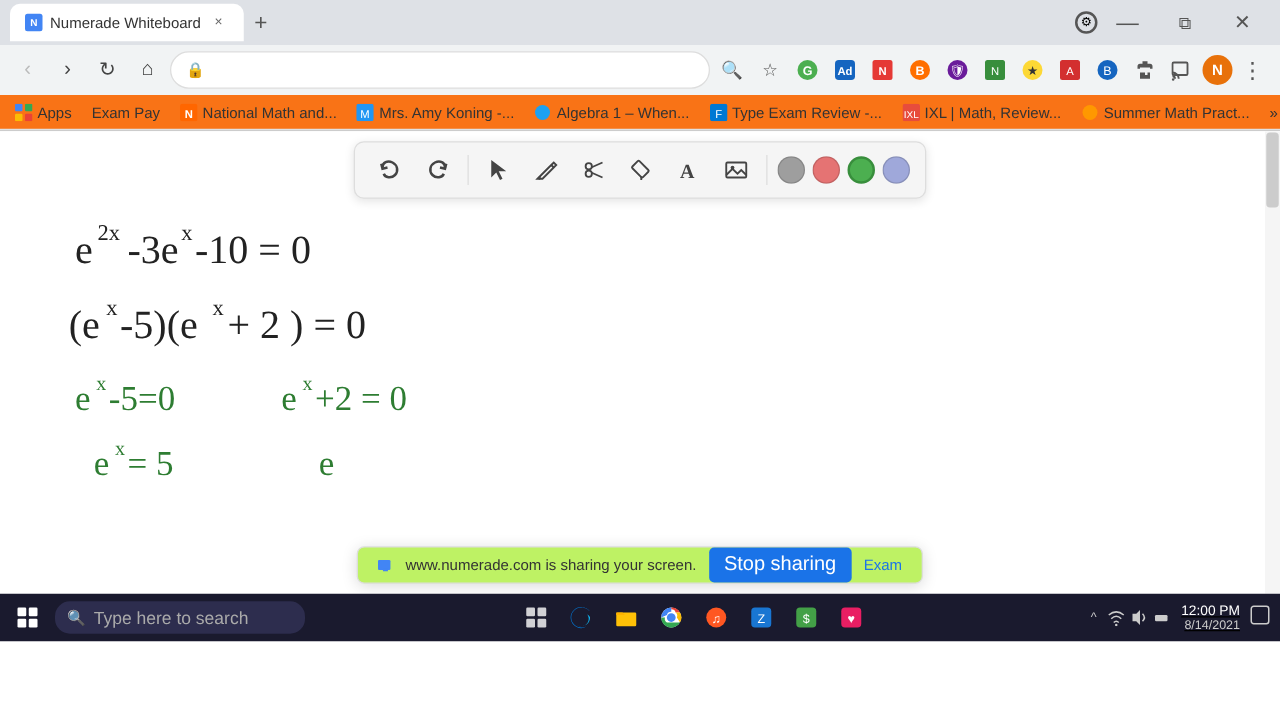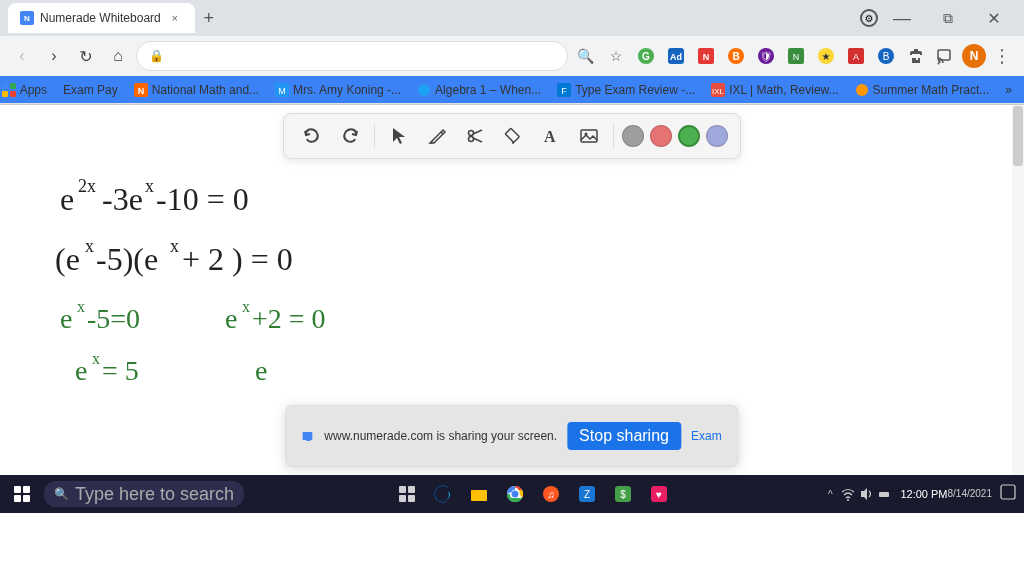--- a/index.html
+++ b/index.html
@@ -18,40 +18,40 @@
     .nav-btn { width: 28px; height: 28px; display: flex; align-items: center; justify-content: center; border-radius: 50%; cursor: pointer; color: #444; font-size: 16px; }
     .nav-btn.disabled { color: #bbb; cursor: default; }
     .address-bar { flex: 1; height: 30px; background: #fff; border: 1px solid #ddd; border-radius: 15px; display: flex; align-items: center; padding: 0 12px; gap: 6px; font-size: 13px; color: #333; }
     .address-bar .lock-icon { color: #666; font-size: 12px; }
     .address-text { flex: 1; font-size: 13px; color: #333; }
     .nav-icons { display: flex; align-items: center; gap: 2px; }
     .nav-icon-btn { width: 28px; height: 28px; display: flex; align-items: center; justify-content: center; border-radius: 50%; cursor: pointer; font-size: 14px; color: #555; }
     .profile-circle { width: 24px; height: 24px; border-radius: 50%; background: #e8710a; display: flex; align-items: center; justify-content: center; color: white; font-size: 12px; font-weight: bold; }
     .menu-btn { width: 28px; height: 28px; display: flex; align-items: center; justify-content: center; cursor: pointer; color: #555; font-size: 18px; }
 
-    .bookmarks-bar { display: flex; align-items: center; height: 28px; padding: 0 8px; gap: 8px; border-bottom: 1px solid #e0e0e0; background: #3b82f6; overflow: hidden; justify-content: flex-end; }
+    .bookmarks-bar { display: flex; align-items: center; height: 28px; padding: 0 8px; gap: 8px; border-bottom: 1px solid #e0e0e0; background: #f97316; overflow: hidden; }
     .bookmark-item { display: flex; align-items: center; gap: 4px; font-size: 12px; color: #333; cursor: pointer; white-space: nowrap; padding: 0 4px; }
     .toolbar { position: absolute; top: 8px; left: 50%; transform: translateX(-50%); display: flex; align-items: center; gap: 6px; background: #f5f5f5; border: 1px solid #ddd; border-radius: 8px; padding: 6px 12px; box-shadow: 0 2px 8px rgba(0,0,0,0.1); z-index: 10; }
     .tool-btn { width: 32px; height: 32px; display: flex; align-items: center; justify-content: center; border-radius: 4px; cursor: pointer; font-size: 16px; color: #444; }
     .tool-separator { width: 1px; height: 24px; background: #ddd; margin: 0 2px; }
     .color-circle { width: 22px; height: 22px; border-radius: 50%; cursor: pointer; border: 1px solid rgba(0,0,0,0.15); }
 
     
     .taskbar { position: absolute; bottom: 0; left: 0; width: 100%; height: 38px; background: #1a1a2e; display: flex; align-items: center; z-index: 100; }
     .start-btn { width: 44px; height: 38px; display: flex; align-items: center; justify-content: center; cursor: pointer; }
     .start-icon { width: 16px; height: 16px; display: grid; grid-template-columns: 1fr 1fr; gap: 2px; }
     .start-icon-sq { background: white; border-radius: 1px; }
     .search-bar-task { display: flex; align-items: center; background: #2d2d4e; border-radius: 12px; height: 26px; padding: 0 10px; gap: 6px; min-width: 200px; }
     .search-icon-task { color: #aaa; font-size: 12px; }
-    .search-text-task { color: #aaa; font-size: 18px; }
+    .search-text-task { color: #aaa; font-size: 14px; }
     .taskbar-middle { flex: 1; display: flex; align-items: center; justify-content: center; gap: 4px; }
     .taskbar-icon { width: 32px; height: 32px; display: flex; align-items: center; justify-content: center; cursor: pointer; border-radius: 4px; }
     .taskbar-right { display: flex; align-items: center; gap: 4px; padding-right: 8px; }
     .tray-icon { width: 16px; height: 16px; display: flex; align-items: center; justify-content: center; font-size: 11px; color: #ccc; cursor: pointer; }
-    .clock { display: flex; flex-direction: row; align-items: flex-start; padding: 0 4px; cursor: pointer; }
+    .clock { display: flex; flex-direction: column; align-items: flex-end; padding: 0 4px; cursor: pointer; text-decoration: underline; }
     .clock-time { font-size: 11px; color: #fff; }
     .clock-date { font-size: 10px; color: #ccc; }
 
     
     .scrollbar { position: absolute; right: 0; top: 0; width: 12px; height: 100%; background: #f5f5f5; }
     .scrollbar-thumb { width: 10px; height: 60px; background: #ccc; border-radius: 3px; margin: 1px auto; }
   </style>
 </head>
 <body>
 
@@ -327,21 +327,21 @@
 
     <g fill="#2e7d32" font-family="Georgia, serif">
       <text x="205" y="220" font-size="28">e</text>
     </g>
   </svg>
 
   <div class="scrollbar" style="position:absolute;right:0;top:0;bottom:0;">
     <div class="scrollbar-thumb"></div>
   </div>
 
-  <div style="position:absolute;bottom:8px;left:50%;transform:translateX(-50%);display:flex;align-items:center;gap:10px;background:#e5e5e5;border:1px solid #ddd;border-radius:6px;padding:16px 16px;box-shadow:0 2px 12px rgba(0,0,0,0.15);font-size:12px;color:#333;white-space:nowrap;z-index:50;">
+  <div style="position:absolute;bottom:8px;left:50%;transform:translateX(-50%);display:flex;align-items:center;gap:10px;background:#bef264;border:1px solid #ddd;border-radius:6px;padding:0 16px;box-shadow:0 2px 12px rgba(0,0,0,0.15);font-size:12px;color:#333;white-space:nowrap;z-index:50;">
     <span style="display:inline-flex;align-items:center;gap:4px;">
       <svg width="12" height="12" viewBox="0 0 12 12">
           <rect x="0" y="2" width="10" height="8" rx="1" fill="#4285f4"></rect>
           <line x1="4" y1="10" x2="8" y2="10" stroke="#4285f4" stroke-width="2"></line>
         </svg>
     </span>
     <span>www.numerade.com is sharing your screen.</span>
     <button style="background:#1a73e8;color:white;border:none;border-radius:4px;padding:5px 12px;font-size:16px;cursor:pointer;">Stop sharing</button>
     <button style="color:#1a73e8;font-size:12px;cursor:pointer;background:none;border:none;">Exam</button>
   </div>

